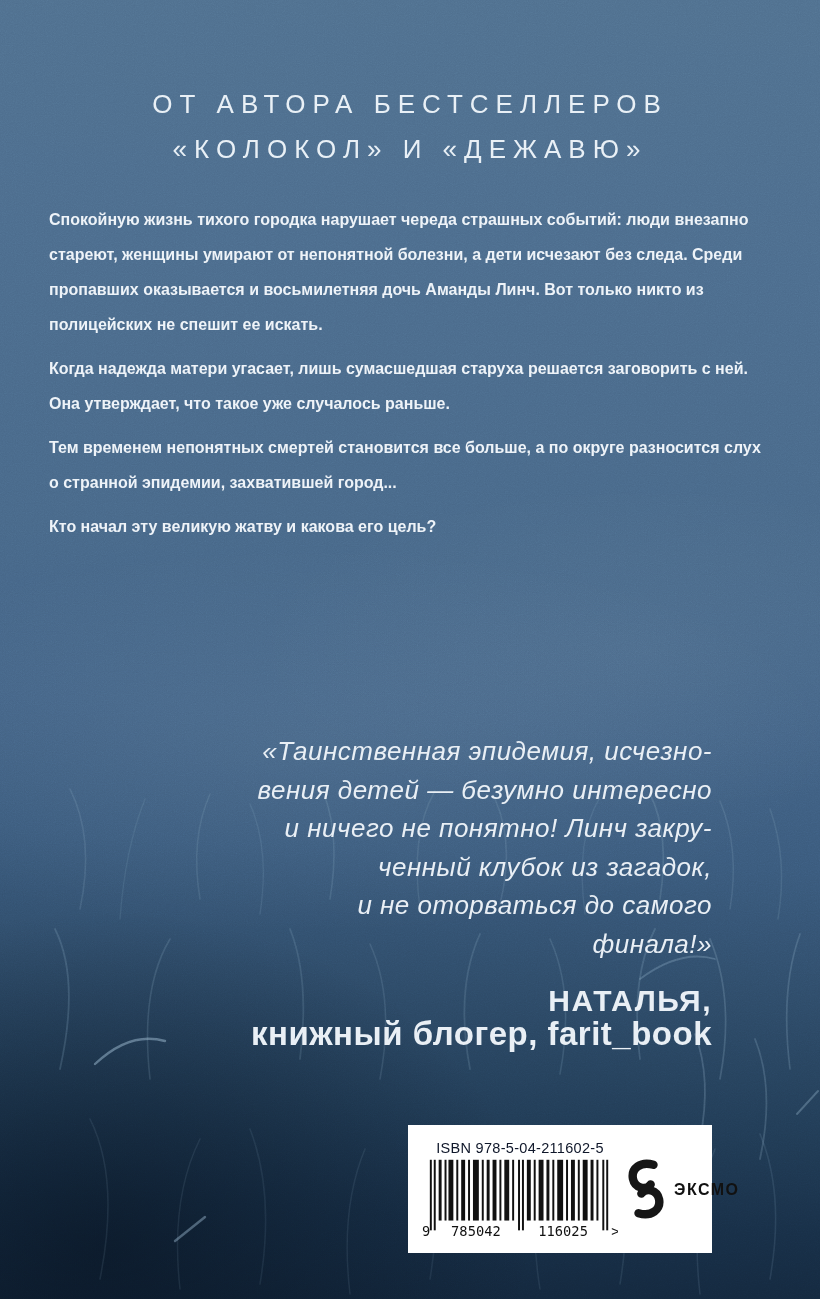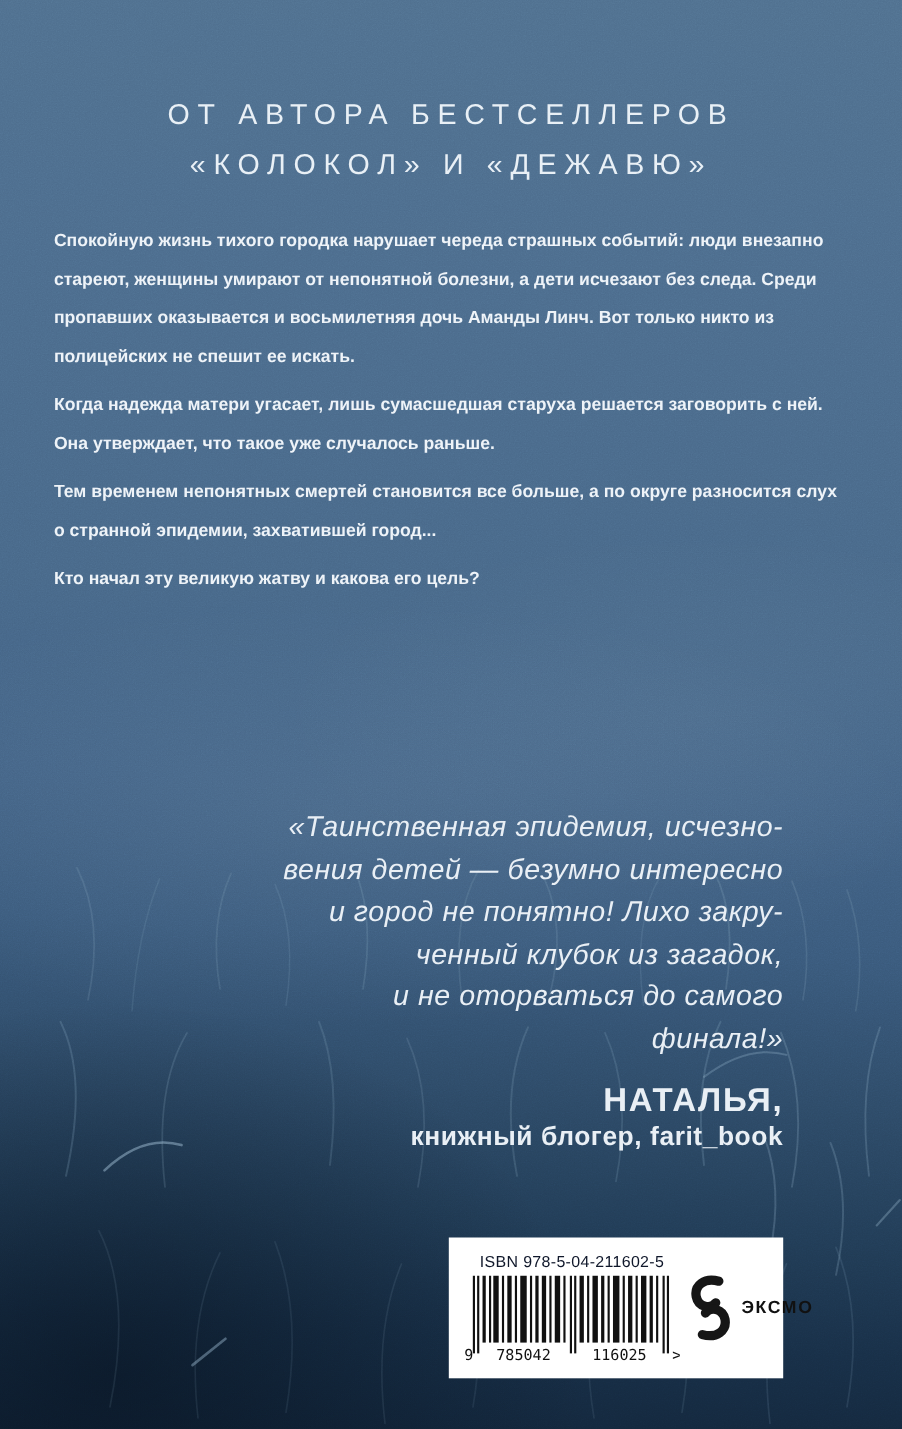--- a/index.html
+++ b/index.html
@@ -54,21 +54,21 @@
     font-size:26px;line-height:38.5px;
     font-weight:400;
     letter-spacing:.5px;
   }
   .review-author{
     margin-top:21px;
     font-size:30px;line-height:33px;
     font-weight:700;letter-spacing:1.5px;
   }
   .review-role{
-    font-size:24px;line-height:33px;
+    font-size:33px;line-height:33px;
     font-weight:700;letter-spacing:.5px;
   }
 
   .barcode-panel{
     position:absolute;left:408px;top:1125px;
     width:304px;height:128px;
     background:#ffffff;
     display:flex;align-items:center;
     box-sizing:border-box;
     padding:10px 8px 10px 14px;
@@ -153,21 +153,21 @@
   <div class="blurb">
     <p>Спокойную жизнь тихого городка нарушает череда страшных событий: люди внезапно стареют, женщины умирают от непонятной болезни, а дети исчезают без следа. Среди пропавших оказывается и восьмилетняя дочь Аманды Линч. Вот только никто из полицейских не спешит ее искать.</p>
     <p>Когда надежда матери угасает, лишь сумасшедшая старуха решается заговорить с ней. Она утверждает, что такое уже случалось раньше.</p>
     <p>Тем временем непонятных смертей становится все больше, а по округе разносится слух о странной эпидемии, захватившей город...</p>
     <p>Кто начал эту великую жатву и какова его цель?</p>
   </div>
 
   <div class="review">
     <div class="quote-line">«Таинственная эпидемия, исчезно-</div>
     <div class="quote-line">вения детей — безумно интересно</div>
-    <div class="quote-line">и город не понятно! Лихо закру-</div>
+    <div class="quote-line">и ничего не понятно! Линч закру-</div>
     <div class="quote-line">ченный клубок из загадок,</div>
     <div class="quote-line">и не оторваться до самого финала!»</div>
     <div class="review-author">НАТАЛЬЯ,</div>
     <div class="review-role">книжный блогер, farit_book</div>
   </div>
 
   <div class="barcode-panel">
     <div class="barcode-col">
       <div class="isbn">ISBN 978-5-04-211602-5</div>
       <svg width="196" height="82" viewBox="0 0 200 82">

